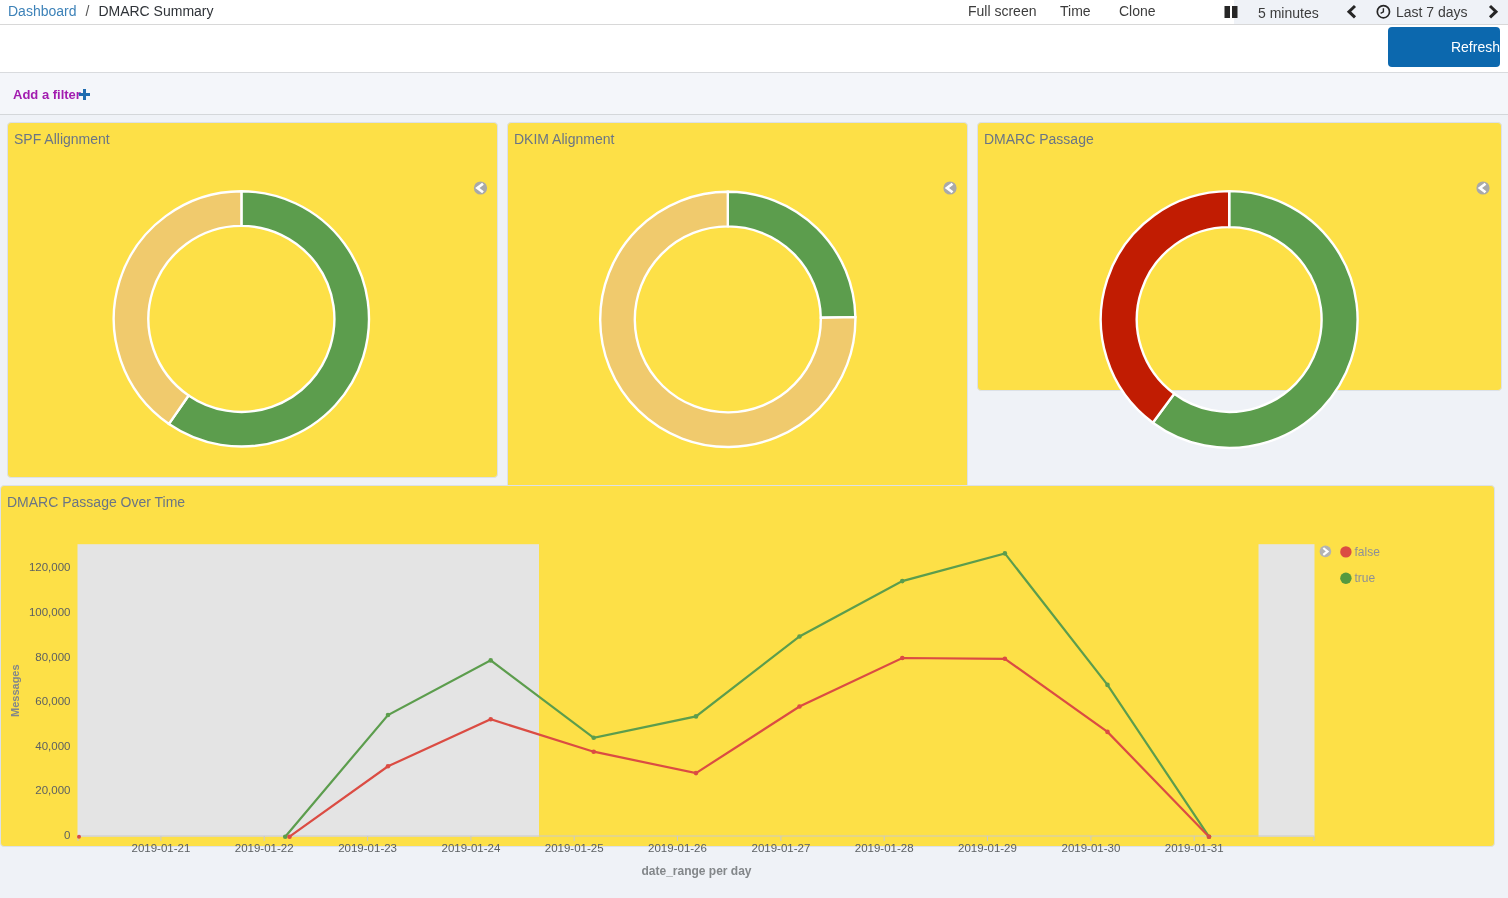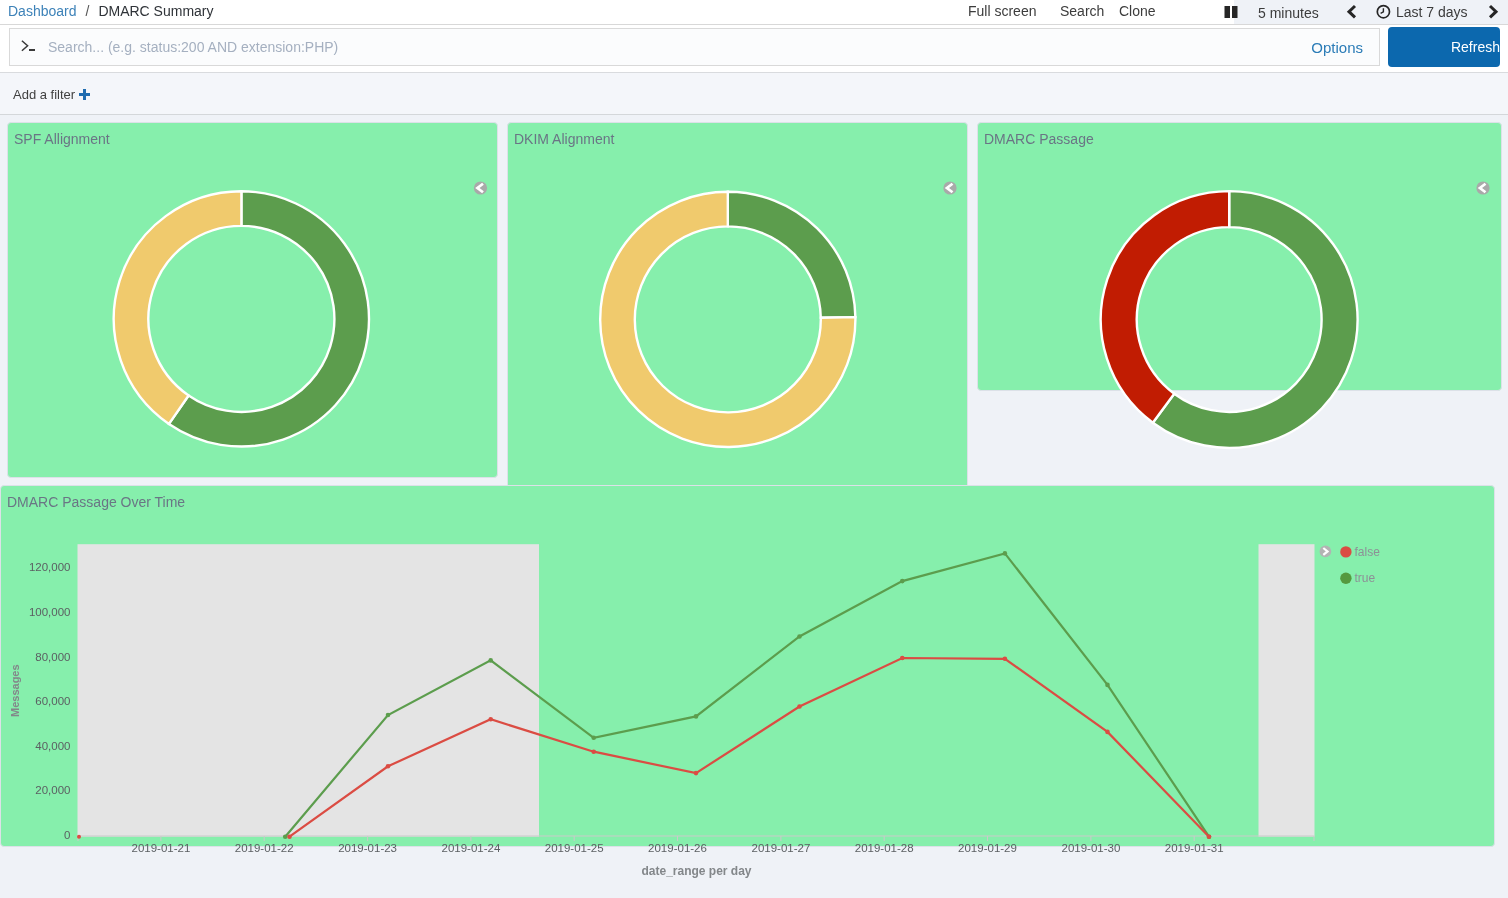--- a/index.html
+++ b/index.html
@@ -9,63 +9,55 @@
 .crumbs a { color:#3d82b8; text-decoration:none; }
 .crumbs .sep { color:#555; padding:0 9px; }
 .menu { position:absolute; top:0; left:0; width:1508px; height:25px; font-size:14px; color:#3c3c3c; }
 .menu span.item { position:absolute; top:6.5px; white-space:nowrap;text-align:right; }
 .queryrow { position:absolute; left:0; top:24px; width:1508px; height:48px; background:#fff; border-top:1px solid #d8d8d8;}
 .querybox { position:absolute; left:9px; top:2.5px; width:1371px; height:38px; background:#fbfcfd; border:1px solid #d9d9d9; }
 .placeholder { position:absolute; left:38px; top:10px; font-size:14px; color:#a5b0c0; }
 .options { position:absolute; right:16px; top:10px; font-size:15px; color:#2b7cb7; }
 .refresh { position:absolute; left:1388px; top:1.5px; width:112px; height:40px; background:#0c68ae; color:#fff; font-size:14px; text-align:right; line-height:40px; border-radius:4px; font-family:"Liberation Sans",sans-serif; }
 .filterrow { position:absolute; left:0; top:72px; width:1508px; height:43px; background:#f4f6fa; border-top:1px solid #d9dbde; border-bottom:1px solid #d4d7da; }
-.addfilter { position:absolute; left:13px; top:14px; font-size:13px; color:#404040; }
-.panel { position:absolute; background:#86efac; border:1px solid #dce1e8; border-radius:4px; }
+.addfilter { position:absolute; left:13px; top:14px; font-size:13px; color:#a21caf;font-weight:bold; }
+.panel { position:absolute; background:#fde047; border:1px solid #dce1e8; border-radius:4px; }
 .ptitle { position:absolute; left:6px; top:8px; font-size:14px; color:#6a7585; }
 #p1 { left:7px; top:122px; width:491px; height:356px; }
 #p2 { left:507px; top:122px; width:461px; height:368px; }
 #p3 { left:977px; top:122px; width:525px; height:269px; }
 #p4 { left:0; top:485px; width:1495px; height:362px;text-decoration:underline; }
 svg { position:absolute; left:0; top:0; }
 .axlab { font-size:11.5px; fill:#5b5f62; font-family:"Liberation Sans",sans-serif; }
 .axtitle { font-size:12px; fill:#83878a; font-weight:bold; font-family:"Liberation Sans",sans-serif; }
 .axtitley { font-size:11px; fill:#83878a; font-weight:bold; font-family:"Liberation Sans",sans-serif; }
 .leglab { font-size:12px; fill:#8d9096; font-family:"Liberation Sans",sans-serif; }
 </style>
 </head>
 <body>
 <div class="topnav">
   <div class="crumbs"><a>Dashboard</a><span class="sep">/</span><span>DMARC Summary</span></div>
   <div class="menu">
     <span class="item" style="left:968px;top:3px;">Full screen</span>
-    <span class="item" style="left:1060px;top:3px;">Search</span>
+    <span class="item" style="left:1060px;top:3px;">Time</span>
     <span class="item" style="left:1119px;top:3px;">Clone</span>
     <span class="item" style="left:1177px;top:3px;margin-top:40px;">Edit</span>
   </div>
   <svg width="1508" height="25">
     <rect x="1224.5" y="6" width="5.5" height="12" fill="#262626"></rect>
     <rect x="1232" y="6" width="5.5" height="12" fill="#262626"></rect>
     <text x="1258" y="17.8" font-size="14" fill="#3c3c3c" font-family="Liberation Sans">5 minutes</text>
     <path d="M1355,6 L1349,11.7 L1355,17.4" stroke="#262626" stroke-width="3" fill="none"></path>
     <circle cx="1383.4" cy="11.7" r="6.1" stroke="#262626" stroke-width="1.7" fill="none"></circle>
     <path d="M1383.4,8.2 L1383.4,11.9 L1380.6,13.3" stroke="#262626" stroke-width="1.4" fill="none"></path>
     <text x="1396" y="17" font-size="14" fill="#3c3c3c" font-family="Liberation Sans">Last 7 days</text>
     <path d="M1490,6 L1496,11.7 L1490,17.4" stroke="#262626" stroke-width="3" fill="none"></path>
   </svg>
 </div>
 <div class="queryrow">
-  <div class="querybox">
-    <svg style="position:absolute;left:10.5px;top:11.5px;" width="9" height="12">
-        <path d="M0.9,0.8 L6.6,5.8 L0.9,10.8" stroke="#3a3a3a" stroke-width="1.5" fill="none"></path>
-      </svg>
-      <span style="position:absolute;left:19px;top:20px;width:6.3px;height:2.6px;background:#3a3a3a;"></span>
-    <span class="placeholder">Search... (e.g. status:200 AND extension:PHP)</span>
-    <span class="options">Options</span>
-  </div>
   <div class="refresh">Refresh</div>
 </div>
 <div class="filterrow">
     <span class="addfilter">Add a filter</span>
     <svg style="position:absolute;left:79px;top:16px;" width="11" height="11">
       <path d="M4,0 h3 v4 h4 v3 h-4 v4 h-3 v-4 h-4 v-3 h4 Z" fill="#1f6cb0"></path>
     </svg>
   </div>
 
 <div class="panel" id="p1">

